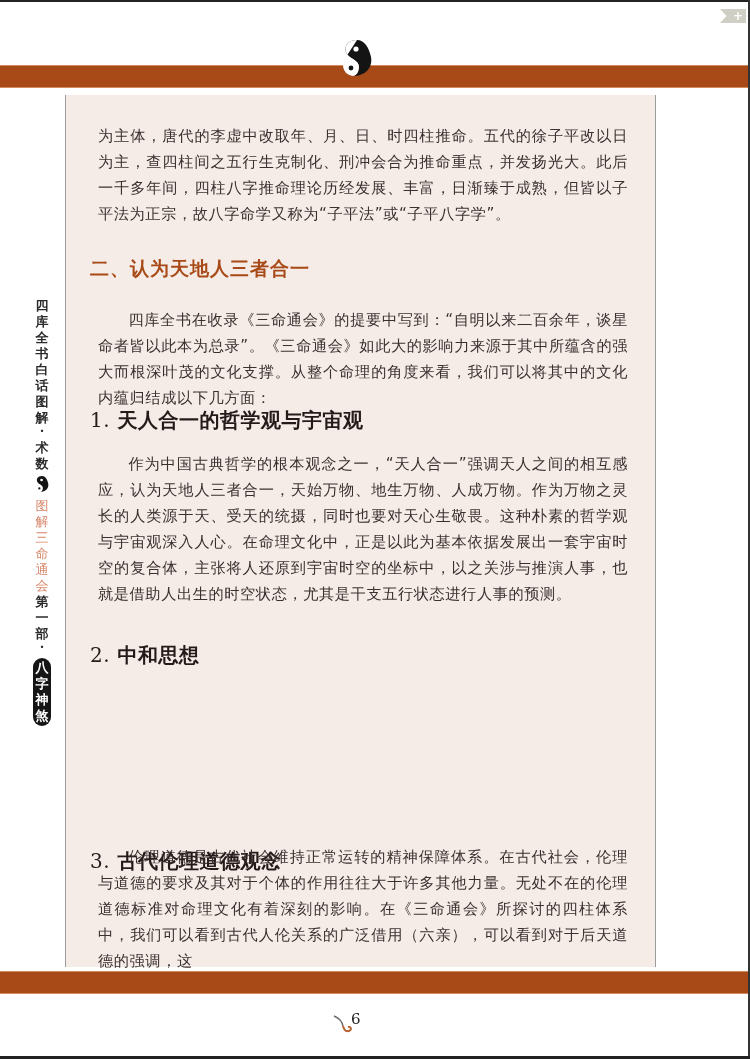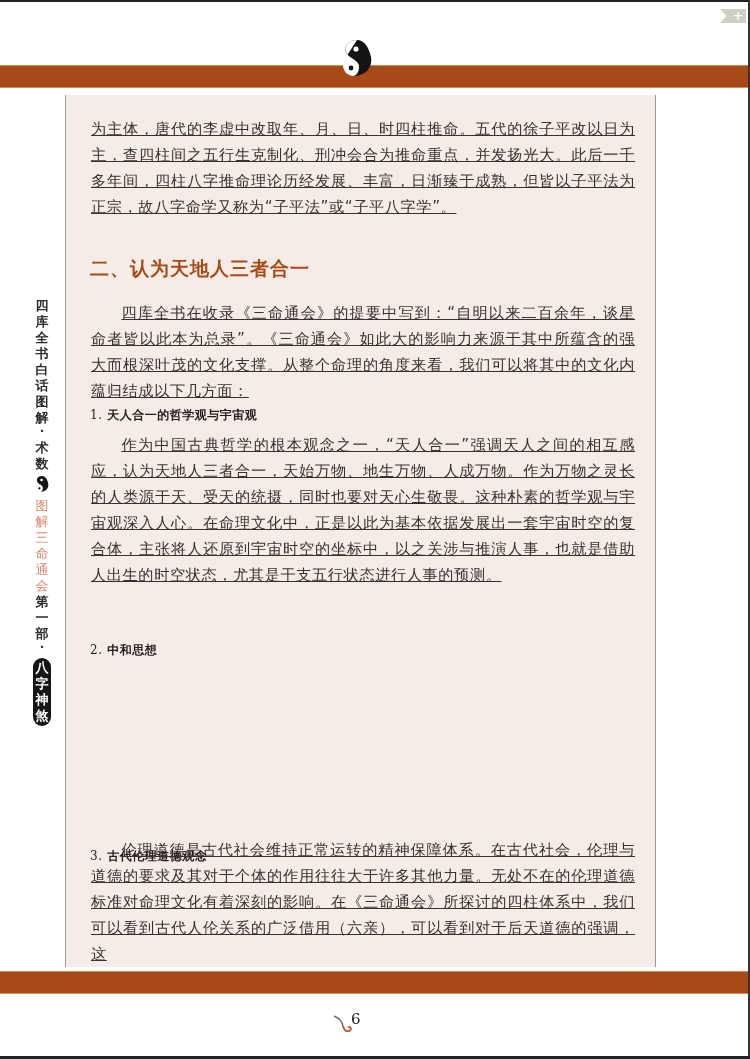--- a/index.html
+++ b/index.html
@@ -29,27 +29,27 @@
   .content {
     position: absolute; left: 65px; top: 95px; width: 591px; height: 872px;
     background: #f6ece7; border-left: 1px solid #9a9a9a; border-right: 1px solid #9a9a9a;
     box-sizing: border-box;
   }
   .text {
     position: absolute; left: 24px; width: 546px;
     font-size: 15.2px; line-height: 26px; color: #3a3030; letter-spacing: 0.6px;
     text-align: justify;
   }
-  .para { margin: 1px; text-decoration: underline; }
+  .para { margin: 8px; }
   .indent { text-indent: 2em; }
   .h2 {
     position: absolute; left: 24px; font-size: 19px; font-weight: bold; color: #a84a17; letter-spacing: 1px;
   }
   .h3 {
-    position: absolute; left: 24px; font-size: 12px; font-weight: bold; color: #231a1a; letter-spacing: 0.5px;
+    position: absolute; left: 24px; font-size: 20px; font-weight: bold; color: #231a1a; letter-spacing: 0.5px;
   }
   .h3 .num { font-family: "DejaVu Serif", "Liberation Serif", serif; font-weight: normal; }
 
   .side {
     position: absolute; left: 32px; top: 298px; width: 20px;
     display: flex; flex-direction: column; align-items: center;
     font-family: "DejaVu Serif", "Liberation Serif", serif;
     font-size: 13px; line-height: 16px; font-weight: bold;
   }
   .side .c { display: block; height: 16px; color: #2a2a2a; }
@@ -131,21 +131,21 @@
   <div class="h2" style="top:161px;">二、认为天地人三者合一</div>
 
   <div class="text" style="top:204px;">
     <p class="para indent">四库全书在收录《三命通会》的提要中写到：“自明以来二百余年，谈星命者皆以此本为总录”。《三命通会》如此大的影响力来源于其中所蕴含的强大而根深叶茂的文化支撑。从整个命理的角度来看，我们可以将其中的文化内蕴归结成以下几方面：</p>
   </div>
 
   <div class="h3" style="top:312px;">
     <span class="num">1.</span>
     <span>天人合一的哲学观与宇宙观</span>
   </div>
-  <div class="text" style="top:336px;">
+  <div class="text" style="top:348px;">
     <p class="para indent">作为中国古典哲学的根本观念之一，“天人合一”强调天人之间的相互感应，认为天地人三者合一，天始万物、地生万物、人成万物。作为万物之灵长的人类源于天、受天的统摄，同时也要对天心生敬畏。这种朴素的哲学观与宇宙观深入人心。在命理文化中，正是以此为基本依据发展出一套宇宙时空的复合体，主张将人还原到宇宙时空的坐标中，以之关涉与推演人事，也就是借助人出生的时空状态，尤其是干支五行状态进行人事的预测。</p>
   </div>
 
   <div class="h3" style="top:515px;margin-top:32px;">
     <span class="num">2.</span>
     <span>中和思想</span>
   </div>
 
   <div class="h3" style="top:753px;">
     <span class="num">3.</span>

